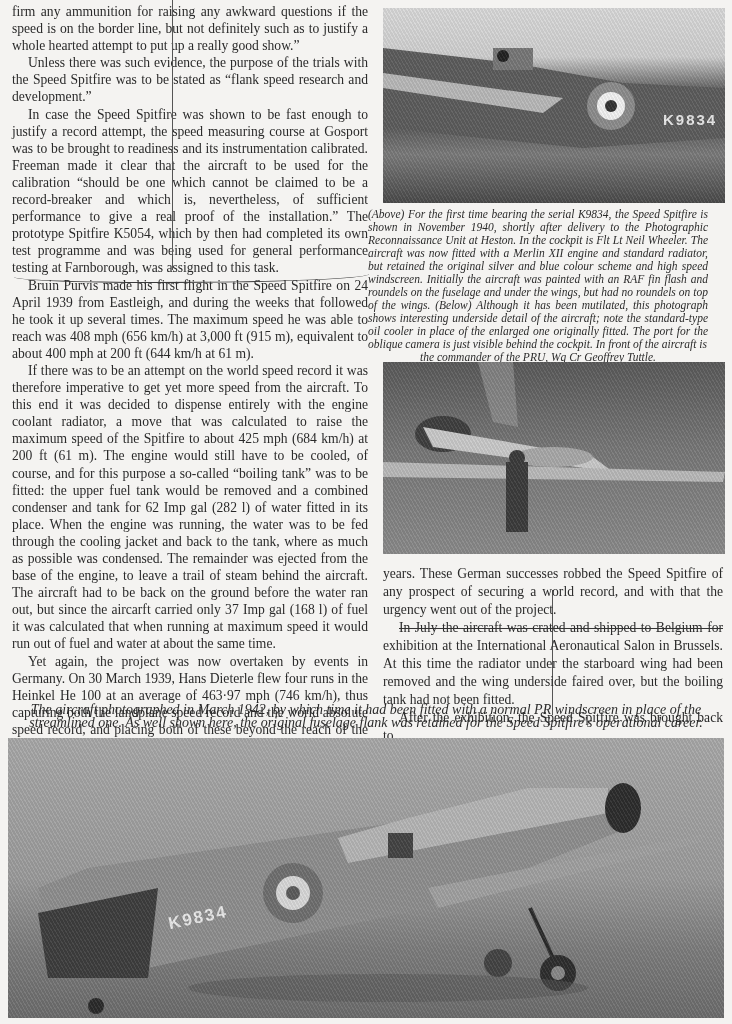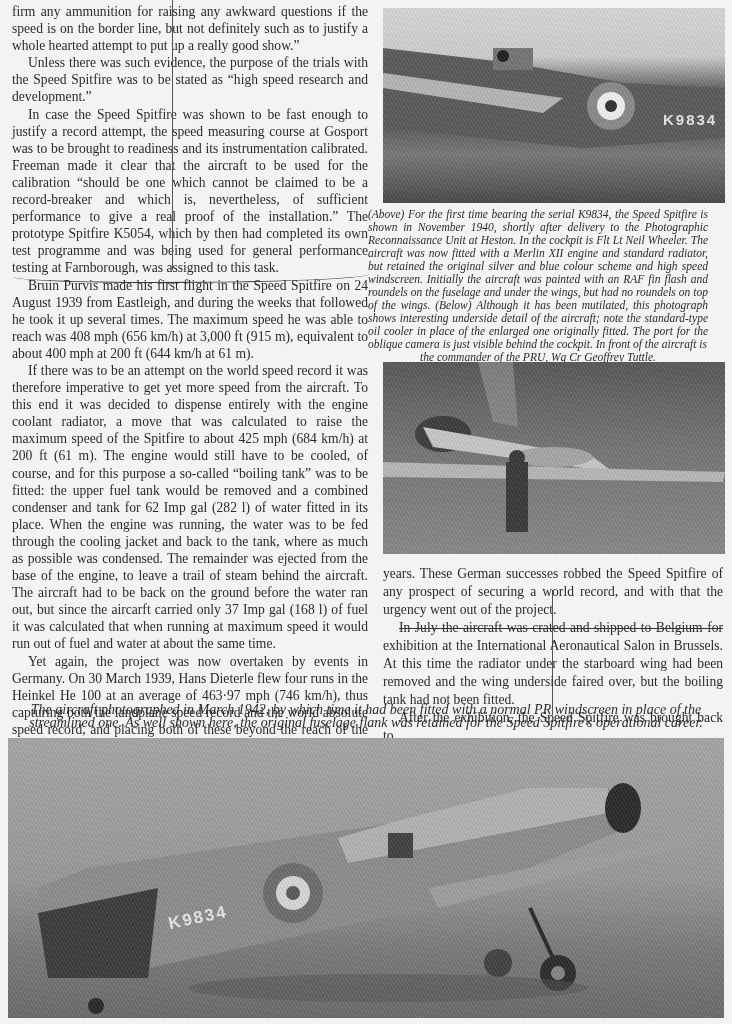--- a/index.html
+++ b/index.html
@@ -53,23 +53,23 @@
   .serial {
     position: absolute; font-family: "Liberation Sans", sans-serif; color: #e8e8e8;
     letter-spacing: 2px; font-weight: bold;
   }
 </style>
 </head>
 <body>
 
 <div class="col-left">
   <p class="cont">firm any ammunition for raising any awkward questions if the speed is on the border line, but not definitely such as to justify a whole hearted attempt to put up a really good show.”</p>
-  <p>Unless there was such evidence, the purpose of the trials with the Speed Spitfire was to be stated as “high speed research and development.”</p>
+  <p>Unless there was such evidence, the purpose of the trials with the Speed Spitfire was to be stated as “flank speed research and development.”</p>
   <p>In case the Speed Spitfire was shown to be fast enough to justify a record attempt, the speed measuring course at Gosport was to be brought to readiness and its instrumentation calibrated. Freeman made it clear that the aircraft to be used for the calibration “should be one which cannot be claimed to be a record-breaker and which is, nevertheless, of sufficient performance to give a real proof of the installation.” The prototype Spitfire K5054, which by then had completed its own test programme and was being used for general performance testing at Farnborough, was assigned to this task.</p>
-  <p>Bruin Purvis made his first flight in the Speed Spitfire on 24 August 1939 from Eastleigh, and during the weeks that followed he took it up several times. The maximum speed he was able to reach was 408 mph (656 km/h) at 3,000 ft (915 m), equivalent to about 400 mph at 200 ft (644 km/h at 61 m).</p>
+  <p>Bruin Purvis made his first flight in the Speed Spitfire on 24 April 1939 from Eastleigh, and during the weeks that followed he took it up several times. The maximum speed he was able to reach was 408 mph (656 km/h) at 3,000 ft (915 m), equivalent to about 400 mph at 200 ft (644 km/h at 61 m).</p>
   <p>If there was to be an attempt on the world speed record it was therefore imperative to get yet more speed from the aircraft. To this end it was decided to dispense entirely with the engine coolant radiator, a move that was calculated to raise the maximum speed of the Spitfire to about 425 mph (684 km/h) at 200 ft (61 m). The engine would still have to be cooled, of course, and for this purpose a so-called “boiling tank” was to be fitted: the upper fuel tank would be removed and a combined condenser and tank for 62 Imp gal (282 l) of water fitted in its place. When the engine was running, the water was to be fed through the cooling jacket and back to the tank, where as much as possible was condensed. The remainder was ejected from the base of the engine, to leave a trail of steam behind the aircraft. The aircraft had to be back on the ground before the water ran out, but since the aircarft carried only 37 Imp gal (168 l) of fuel it was calculated that when running at maximum speed it would run out of fuel and water at about the same time.</p>
   <p>Yet again, the project was now overtaken by events in Germany. On 30 March 1939, Hans Dieterle flew four runs in the Heinkel He 100 at an average of 463·97 mph (746 km/h), thus capturing both the landplane speed record and the world absolute speed record, and placing both of these beyond the reach of the Speed Spitfire. Less than a month later, Fritz Wendel broke even that record when he took the Messerschmitt Me 209 over the course at a blistering 469·22 mph (755 km/h) — a record for a piston-engined aircraft that would survive for more than 30</p>
 </div>
 
 <div class="ink-under"></div>
 <div class="ink-vert" style="left:172px;top:0;height:270px;"></div>
 <div class="ink-vert" style="left:552px;top:590px;height:125px;"></div>
 
 <div class="photo" style="left:383px;top:8px;width:342px;height:195px;background:linear-gradient(180deg,#d9d9d9 0%,#cfcfcf 25%,#6e6e6e 40%,#5a5a5a 60%,#7b7b7b 75%,#4a4a4a 100%);">
   <svg width="342" height="195" viewBox="0 0 342 195">

